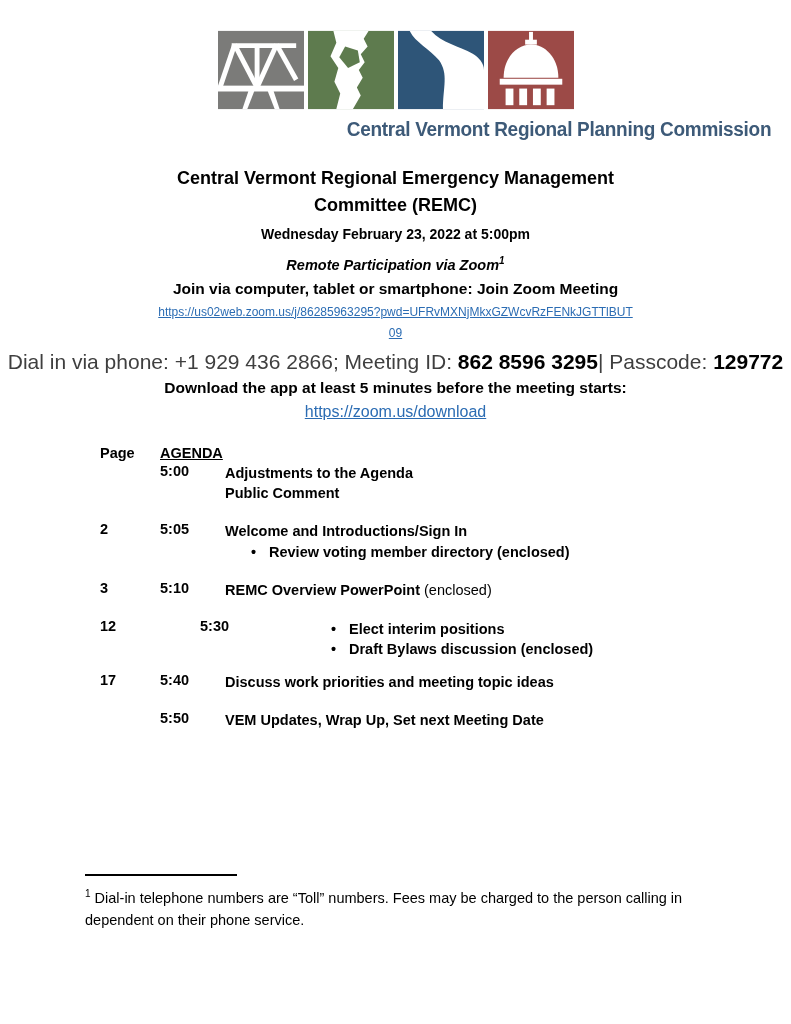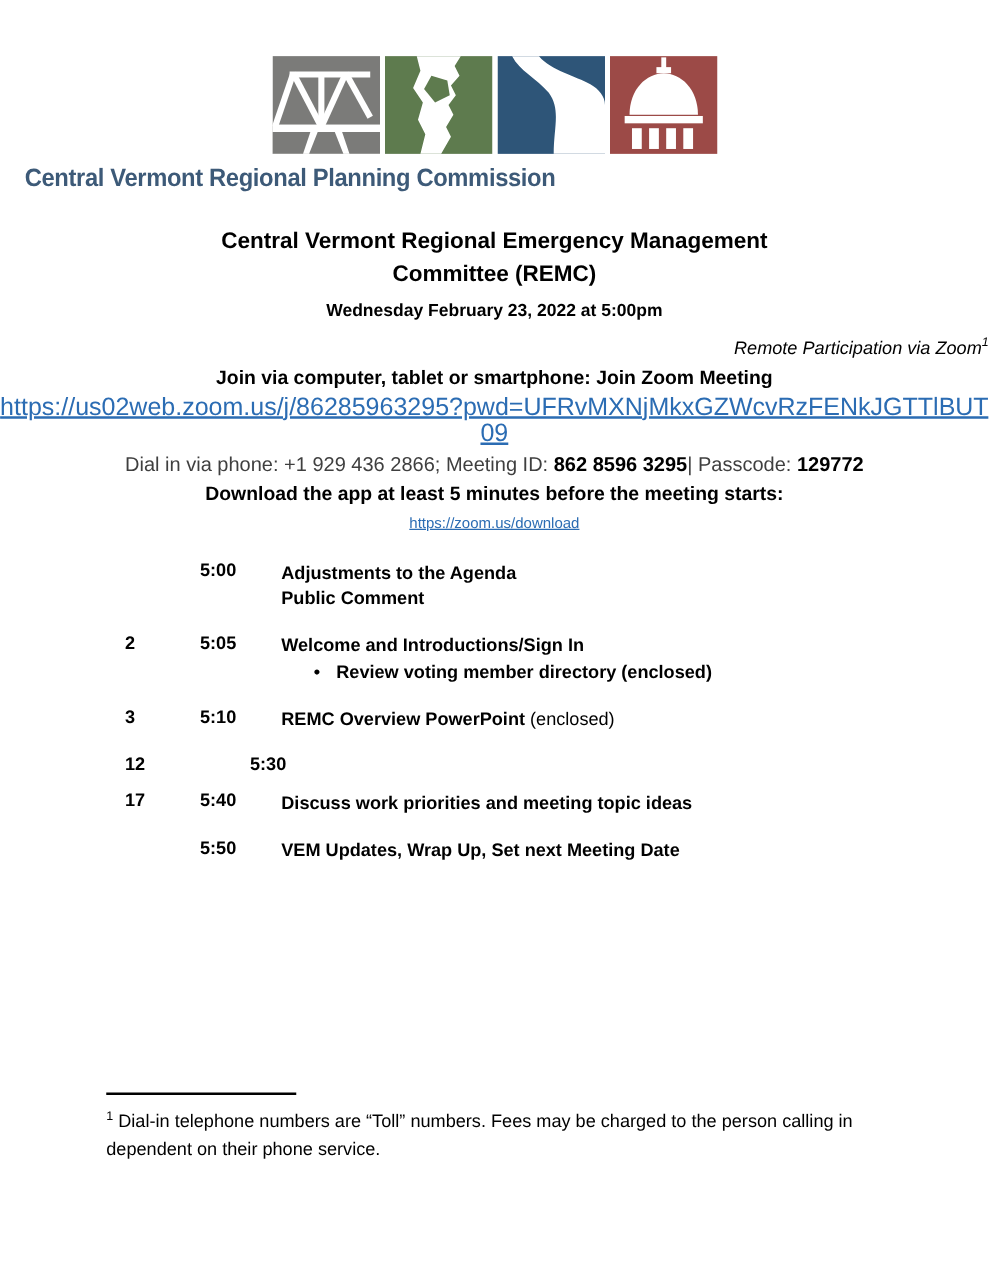--- a/index.html
+++ b/index.html
@@ -5,42 +5,42 @@
   html,body{margin:0;padding:0;background:#fff;}
   .page{
     position:relative;
     width:791px;height:1024px;
     background:#fff;
     font-family:"Liberation Sans",sans-serif;
     color:#000;
     overflow:hidden;
   }
   
-  .logo-block{padding-top:44px;text-align:left;}
+  .logo-block{padding-top:30px;text-align:right;}
   .logo-tiles{display:flex;justify-content:center;gap:4px;}
   .logo-tiles svg{display:block;}
   .logo-wordmark{
     margin-top:8px;
     font-size:20px;font-weight:bold;
     letter-spacing:-0.3px;
     transform:scaleX(.95);
   }
   
   .title-block{text-align:center;margin-top:24px;}
   .doc-title{margin:0;font-size:18px;line-height:27px;font-weight:bold;}
   .doc-date{margin:4px 0 0;font-size:14px;line-height:22px;font-weight:bold;}
-  .remote-note{margin:10px 0 0;font-size:14.5px;font-weight:normal;font-style:italic;text-align:right;}
+  .remote-note{margin:10px 0 0;font-size:14.5px;font-weight:bold;font-style:italic;}
   .remote-note sup{font-size:10px;}
   .join-line{margin:7px 0 0;font-size:15.5px;font-weight:bold;}
-  .url-line{margin:4px 0 0;font-size:20px;line-height:21px;}
+  .url-line{margin:4px 0 0;font-size:12px;line-height:21px;}
   .url-line a,.dl-url a{text-decoration:underline;cursor:pointer;}
-  .dial-line{margin:6px 0 0;font-size:16px;color:#3f3f3f;}
+  .dial-line{margin:6px 0 0;font-size:21px;color:#3f3f3f;}
   .dial-line b{color:#000;}
   .download-line{margin:5px 12px 0;font-size:15.5px;font-weight:bold;}
-  .dl-url{margin:6px 0 0;font-size:12px;}
+  .dl-url{margin:6px 0 0;font-size:16px;}
   
   .agenda{margin:24px 0 0 100px;width:620px;font-size:14.5px;}
   .agenda-head,.agenda-row{display:grid;grid-template-columns:60px 65px 1fr;}
   .agenda-head{font-weight:bold;margin-bottom:2px;}
   .agenda-head .hdr-agenda{text-decoration:underline;}
   .agenda-row{margin-bottom:18px;}
   .agenda-row.gap-lg{margin-top:10px;gap:40px;}
   .agenda-row.gap-sm{margin-top:-5px;}
   .col-page{font-weight:bold;}
   .col-time{font-weight:bold;}
@@ -115,20 +115,25 @@
     <p class="join-line">Join via computer, tablet or smartphone: Join Zoom Meeting</p>
     <p class="url-line">
       <a style="color: rgb(43, 108, 179);"><span>https://us02web.zoom.us/j/86285963295?pwd=UFRvMXNjMkxGZWcvRzFENkJGTTlBUT</span><br><span>09</span></a>
     </p>
     <p class="dial-line"><span>Dial in via phone:  +1 929 436 2866; Meeting ID: </span><b>862 8596 3295</b><span>| </span><span>Passcode: </span><b>129772</b></p>
     <p class="download-line">Download the app at least 5 minutes before the meeting starts:</p>
     <p class="dl-url"><a style="color: rgb(43, 108, 179);">https://zoom.us/download</a></p>
   </section>
 
   <section class="agenda">
+    <div class="agenda-head">
+      <div class="hdr-page">Page</div>
+      <div class="hdr-agenda">AGENDA</div>
+      <div></div>
+    </div>
 
     <div class="agenda-row">
       <div class="col-page"></div>
       <div class="col-time">5:00</div>
       <div class="col-desc">
         <div class="desc-title">Adjustments to the Agenda</div>
         <div class="desc-title">Public Comment</div>
       </div>
     </div>
 
@@ -148,20 +153,24 @@
       <div class="col-time">5:10</div>
       <div class="col-desc">
         <div class="desc-title"><span>REMC Overview PowerPoint</span><span class="plain"> (enclosed)</span></div>
       </div>
     </div>
 
     <div class="agenda-row gap-lg">
       <div class="col-page">12</div>
       <div class="col-time">5:30</div>
       <div class="col-desc">
+        <ul>
+          <li>Elect interim positions</li>
+          <li>Draft Bylaws discussion (enclosed)</li>
+        </ul>
       </div>
     </div>
 
     <div class="agenda-row gap-sm">
       <div class="col-page">17</div>
       <div class="col-time">5:40</div>
       <div class="col-desc">
         <div class="desc-title">Discuss work priorities and meeting topic ideas</div>
       </div>
     </div>

